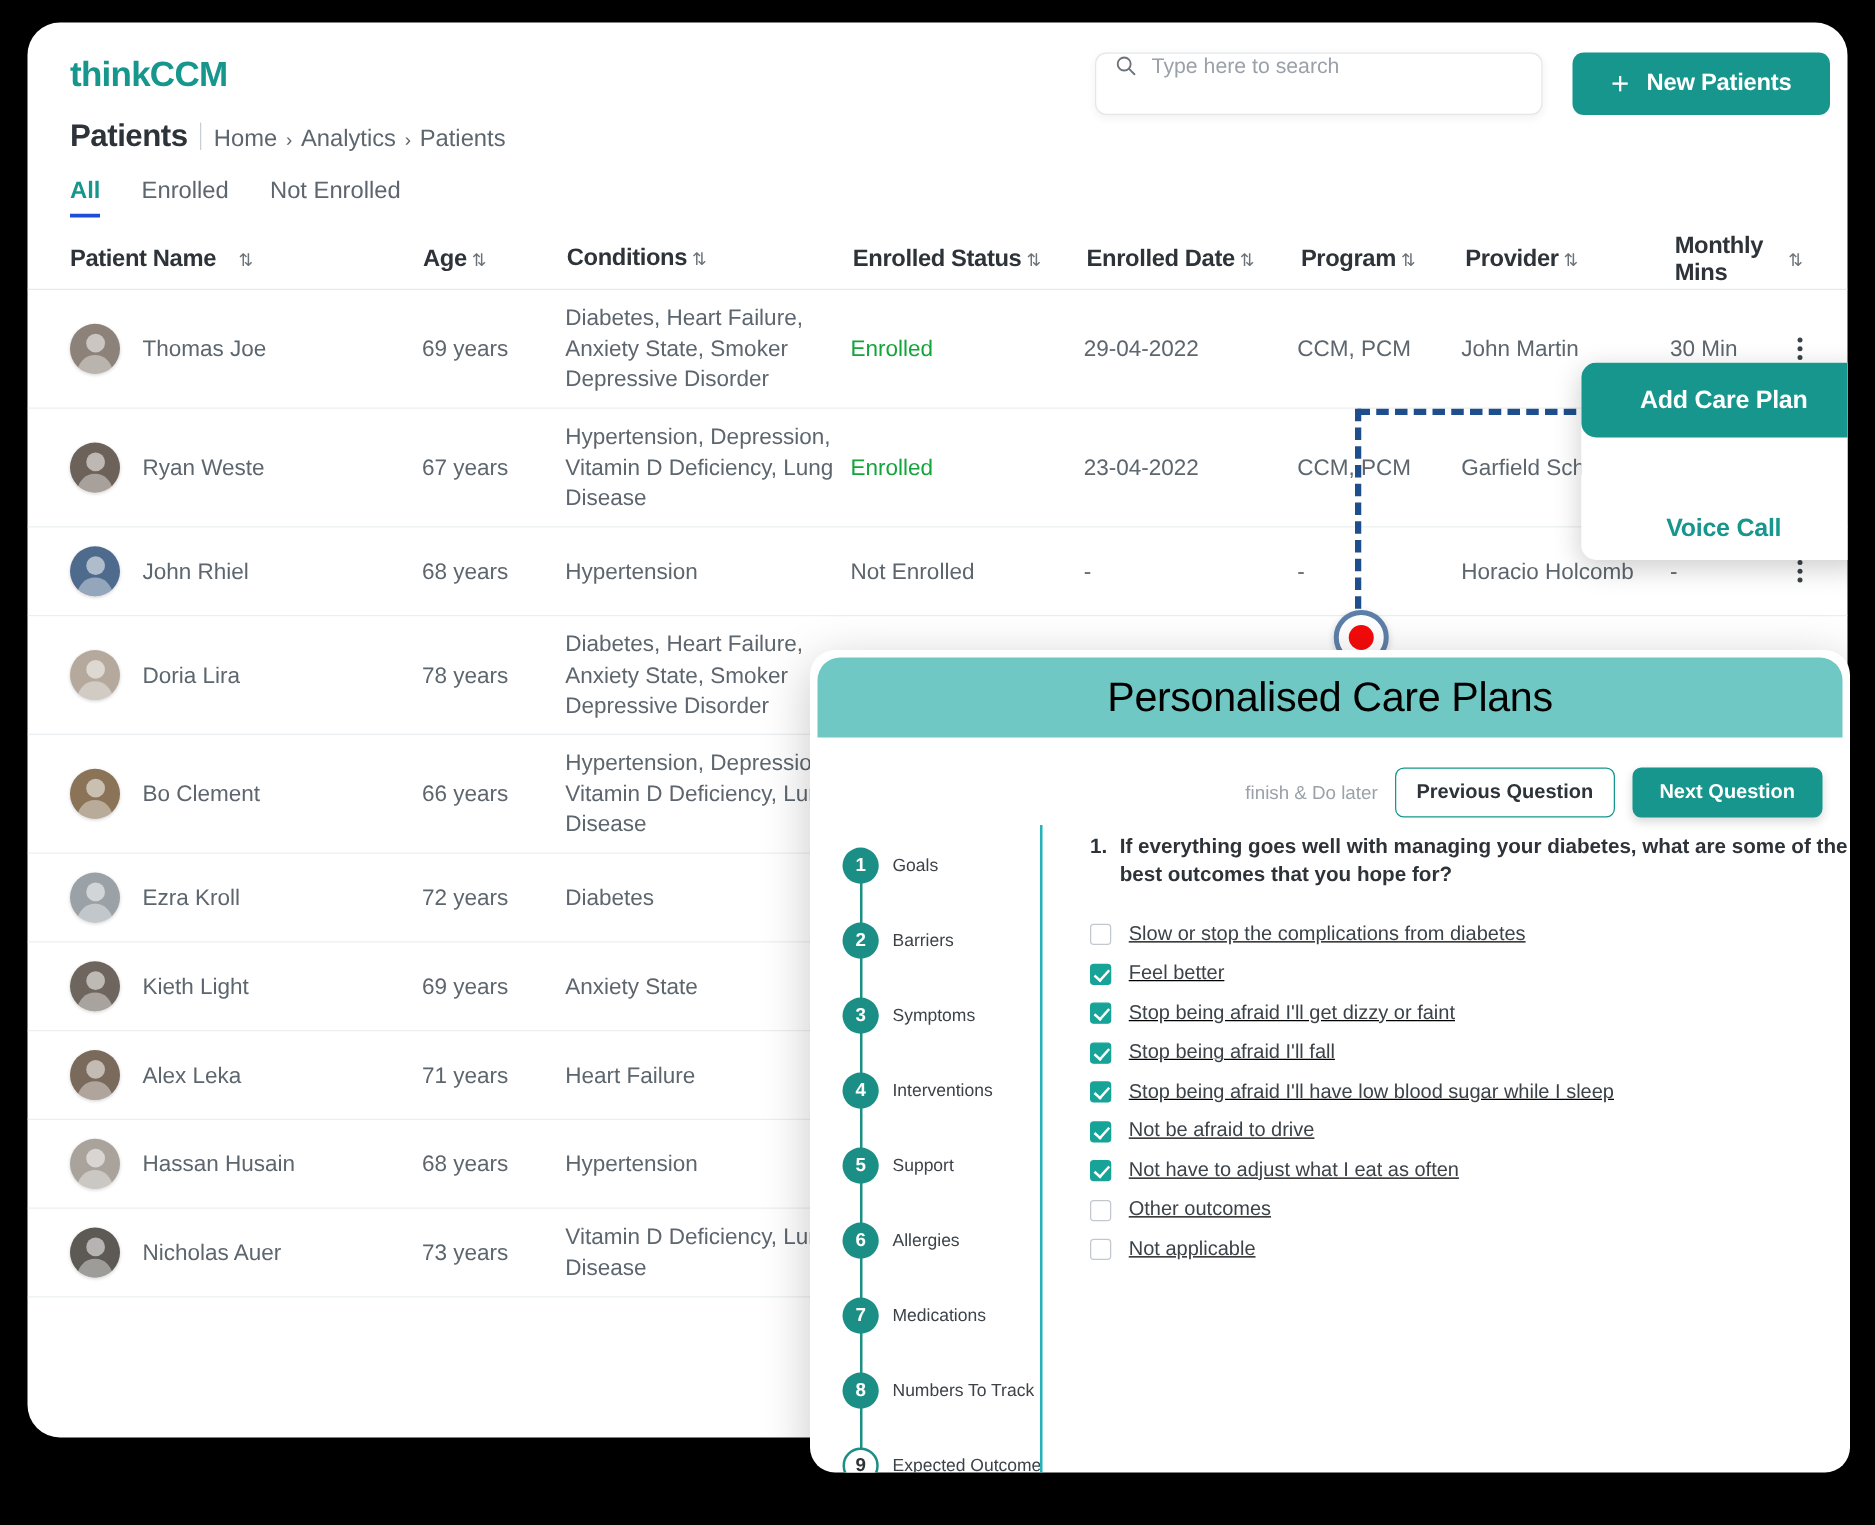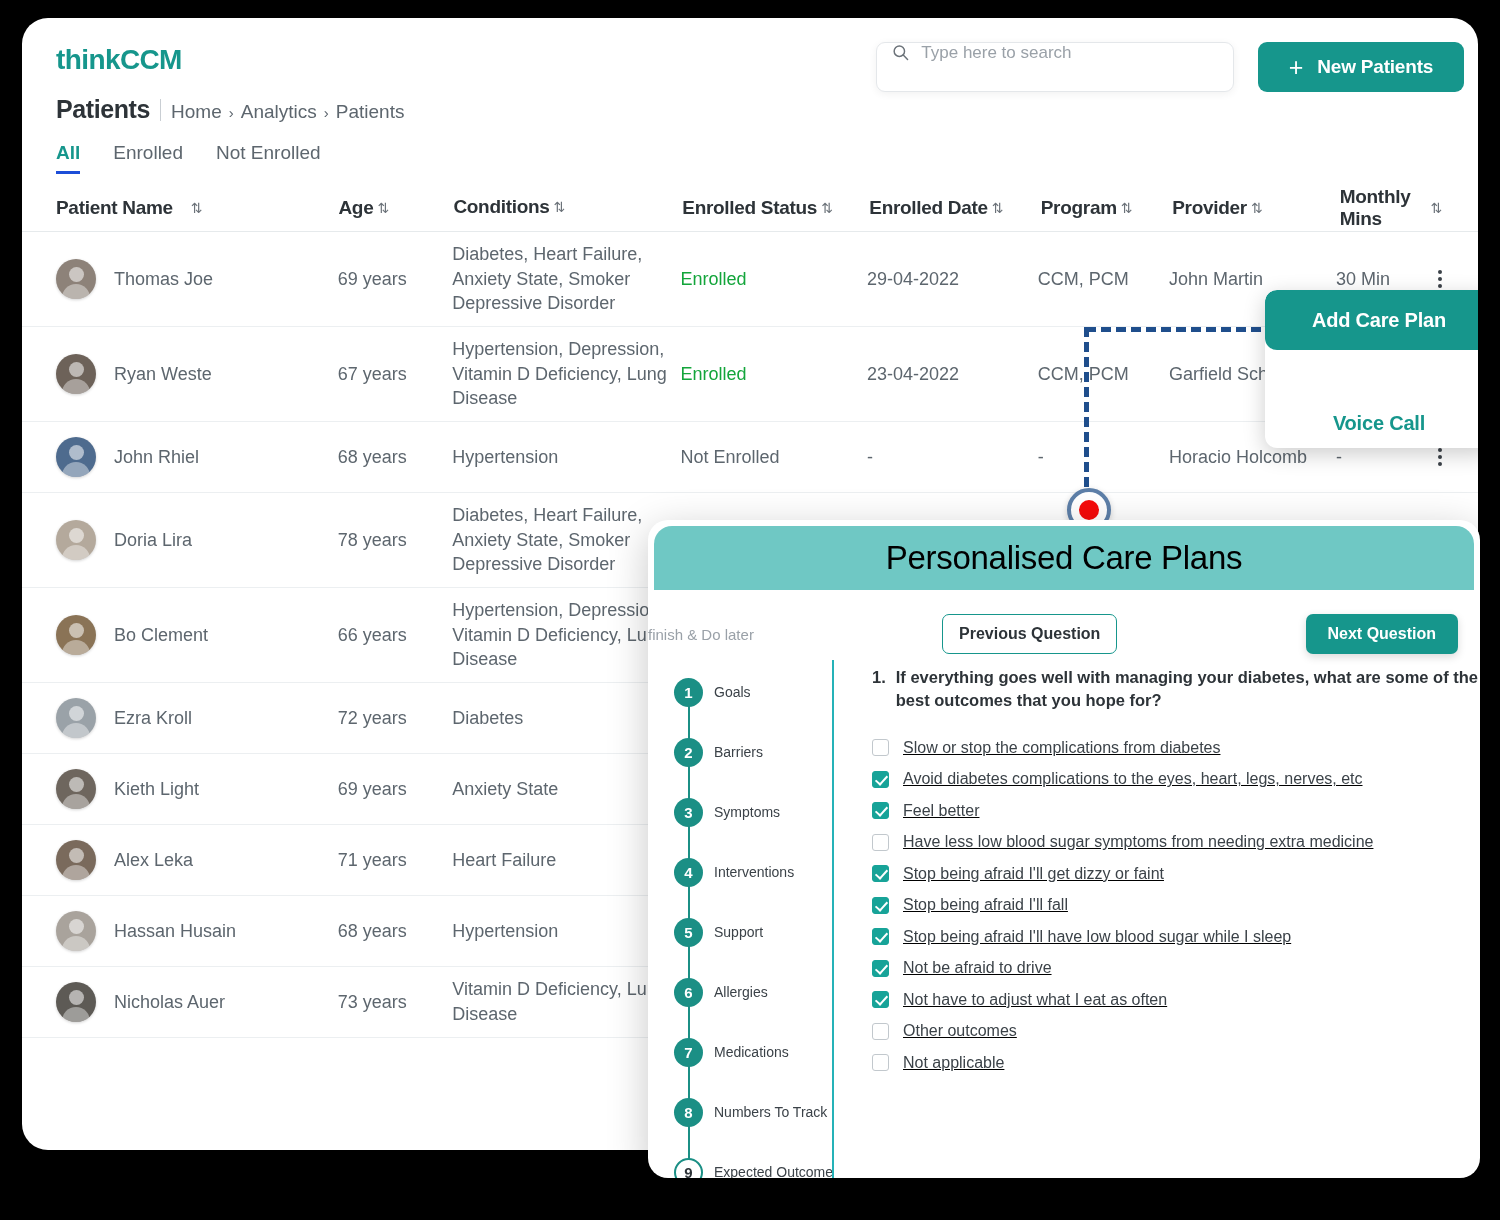--- a/index.html
+++ b/index.html
@@ -161,21 +161,21 @@
   }
   .care-head {
     height: 64px; background: #6fc8c4; border-radius: 18px 18px 0 0;
     margin: 6px 6px 0 6px;
     display: flex; align-items: center; justify-content: center;
   }
   .care-head h2 {
     font-size: 33px; font-weight: normal; color: #000000; letter-spacing: -0.3px;
   }
   .care-toolbar {
-    display: flex; align-items: center; justify-content: space-between;
+    display: flex; align-items: center; justify-content: flex-end;
     gap: 14px; padding: 24px 22px 0 0;
   }
   .link-later { font-size: 15px; color: #9aa1a8; cursor: pointer; }
   .btn-prev {
     border: 1px solid #16968c; background: #fff; color: #2d3338;
     font-weight: bold; font-size: 16px; border-radius: 7px;
     padding: 10px 16px; cursor: pointer; font-family: "Liberation Sans", sans-serif;
   }
   .btn-next {
     border: none; background: #16968c; color: #fff;
@@ -607,29 +607,21 @@
           <span class="qnum">1.</span>
           <span>If everything goes well with managing your diabetes, what are some of the best outcomes that you hope for?</span>
         </div>
         <div class="opts" id="opts-host">
             <div class="opt">
               <span class="box"></span>
               <span class="opt-label">Slow or stop the complications from diabetes</span>
             </div>
             <div class="opt">
               <span class="box on"></span>
-              <span class="opt-label">Avoid diabetes complications to the eyes, heart, legs, nerves, etc</span>
-            </div>
-            <div class="opt">
-              <span class="box on"></span>
               <span class="opt-label">Feel better</span>
-            </div>
-            <div class="opt">
-              <span class="box"></span>
-              <span class="opt-label">Have less low blood sugar symptoms from needing extra medicine</span>
             </div>
             <div class="opt">
               <span class="box on"></span>
               <span class="opt-label">Stop being afraid I'll get dizzy or faint</span>
             </div>
             <div class="opt">
               <span class="box on"></span>
               <span class="opt-label">Stop being afraid I'll fall</span>
             </div>
             <div class="opt">

